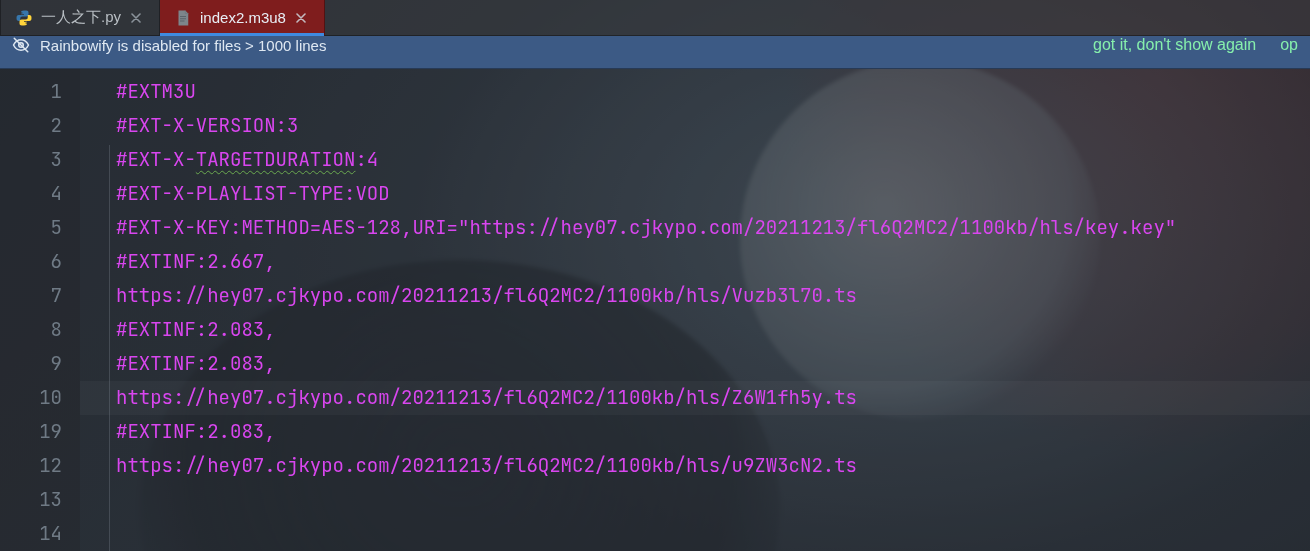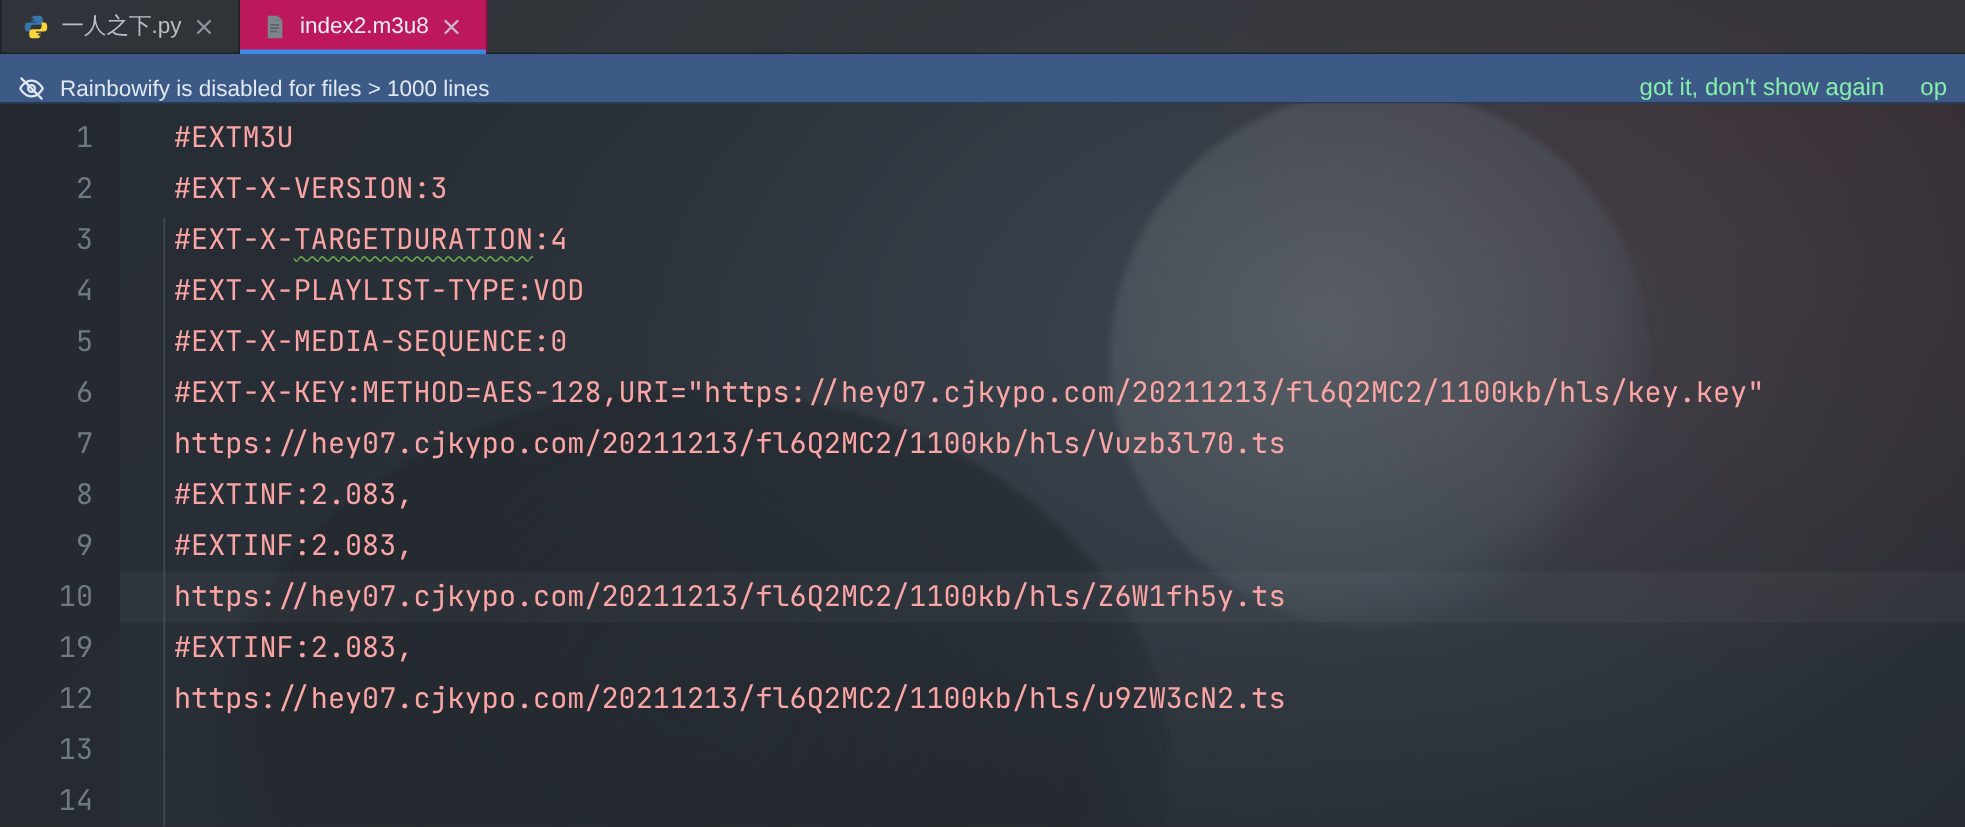--- a/index.html
+++ b/index.html
@@ -41,58 +41,58 @@
     
     .tabs {
       position: relative; z-index: 5; height: 40px; display: flex; align-items: stretch;
       background: rgba(56,58,62,.55); border-bottom: 1px solid rgba(0,0,0,.35);
     }
     .tab {
       display: flex; align-items: center; gap: 8px; padding: 0 16px 0 14px;
       color: #b9bfc4; cursor: default; position: relative;
       border-right: 1px solid rgba(0,0,0,.35);
     }
-    .tab.active { background: #be185d; color: #e8eef5; }
+    .tab.active { background: #7f1d1d; color: #e8eef5; }
     .tab.active::after {
       content: ""; position: absolute; left: 0; right: 0; bottom: -1px; height: 3px; background: #3f8ae0;
     }
     .tab .label { font-size: 15px; white-space: nowrap; }
     .tab .close { width: 14px; height: 14px; display: flex; align-items: center; justify-content: center;
       color: #cfd6dc; opacity: .85; }
     .tab .close svg { width: 10px; height: 10px; }
     .tab.first { border-left: 1px solid rgba(0,0,0,.35); }
     .tab:not(.active) .close { color: #9aa3ab; }
 
     .file-icon { width: 18px; height: 18px; display: block; }
     .file-icon .sheet { fill: #2f4f4f; }
     .file-icon.plain .sheet { fill: #7d858b; }
     .file-icon .pylogo .top { fill: #3776ab; }
     .file-icon .pylogo .bot { fill: #ffd43b; }
 
     
     .notice {
-      position: relative; z-index: 5; height: 36px; display: flex; align-items: flex-end;
+      position: relative; z-index: 5; height: 36px; display: flex; align-items: flex-start;
       background: #3c5a85; color: #dfe8f2; padding: 0 12px; gap: 10px;
       border-bottom: 1px solid rgba(0,0,0,.35);
       justify-content: space-between;
     }
     .notice .left { display: flex; align-items: center; gap: 10px; }
     .notice .eye { width: 18px; height: 18px; }
     .notice .msg { font-size: 15px; }
     .notice .actions { display: flex; align-items: baseline; gap: 24px; }
     .notice .actions span { color: #86efac; font-size: 16px; cursor: pointer; }
 
     
     .editor { position: relative; z-index: 3; flex: 1; display: flex; font-family: "JetBrains Mono","Consolas",monospace; font-size: 19px; line-height: 34px; }
     .gutter {
       width: 80px; flex: none; text-align: right; color: #6f7a85; padding-right: 18px;
       background: rgba(30,32,36,.25);
     }
     .gutter .ln { height: 34px; padding-top: 0; -webkit-font-smoothing: antialiased; }
-    .code { position: relative; flex: 1; padding-left: 36px; color: #fca5a5; }
+    .code { position: relative; flex: 1; padding-left: 36px; color: #d946ef; }
     .code .line { height: 34px; white-space: pre; }
     .code .hl { position: absolute; left: 0; right: 0; height: 34px; background: rgba(255,255,255,.035); z-index: -1; }
     .wavy { text-decoration: underline wavy #6aa84f 1px; text-decoration-skip-ink: none; text-underline-offset: 4px; }
 
     
     .vline { position: absolute; top: 76px; bottom: 0; left: 109px; width: 1px; background: rgba(120,130,140,.35); z-index: 4; }
 
     .editor-wrap { position: relative; flex: 1; display: flex; }
 
     .gutter, .code { padding-top: 6px; }
@@ -174,22 +174,22 @@
         <div class="ln">12</div>
         <div class="ln">13</div>
         <div class="ln">14</div>
       </div>
       <div class="code">
         <div class="hl" style="top:calc(6px + 34px*9)"></div>
         <div class="line">#EXTM3U</div>
         <div class="line">#EXT-X-VERSION:3</div>
         <div class="line"><span>#EXT-X-</span><span class="wavy">TARGETDURATION</span><span>:4</span></div>
         <div class="line">#EXT-X-PLAYLIST-TYPE:VOD</div>
-        <div class="line">#EXT-X-MEDIA-SEQUENCE:0</div>
         <div class="line">#EXT-X-KEY:METHOD=AES-128,URI="https://hey07.cjkypo.com/20211213/fl6Q2MC2/1100kb/hls/key.key"</div>
+        <div class="line">#EXTINF:2.667,</div>
         <div class="line">https://hey07.cjkypo.com/20211213/fl6Q2MC2/1100kb/hls/Vuzb3l70.ts</div>
         <div class="line">#EXTINF:2.083,</div>
         <div class="line">#EXTINF:2.083,</div>
         <div class="line">https://hey07.cjkypo.com/20211213/fl6Q2MC2/1100kb/hls/Z6W1fh5y.ts</div>
         <div class="line">#EXTINF:2.083,</div>
         <div class="line">https://hey07.cjkypo.com/20211213/fl6Q2MC2/1100kb/hls/u9ZW3cN2.ts</div>
       </div>
     </div>
   </div>
 </div>

